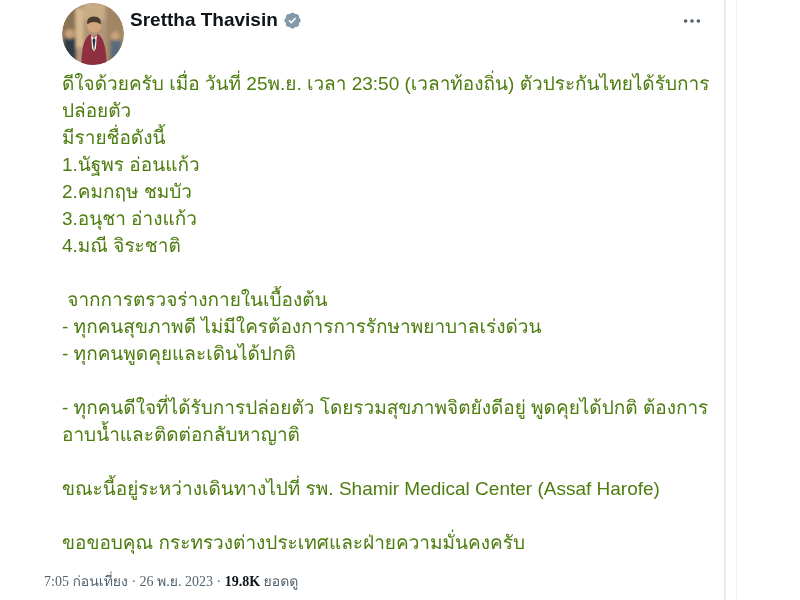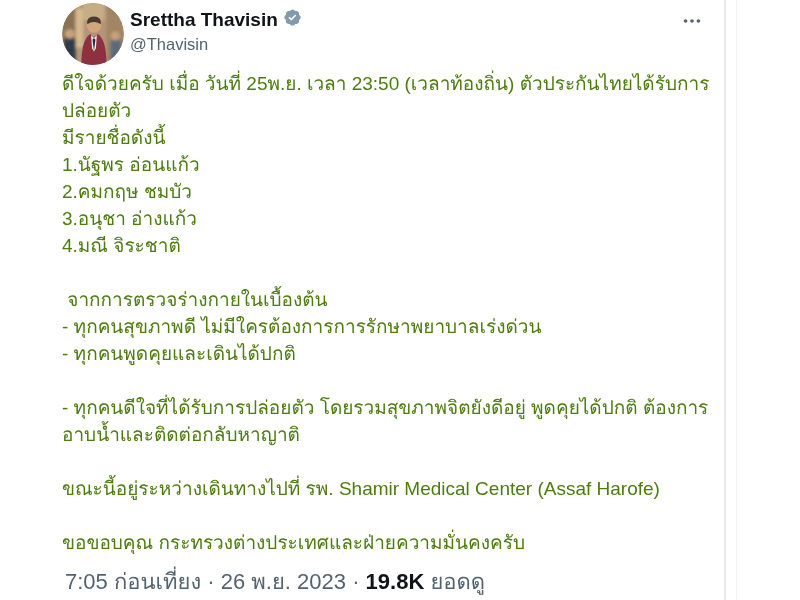--- a/index.html
+++ b/index.html
@@ -35,20 +35,21 @@
   .avatar svg { display: block; width: 100%; height: 100%; }
 
   .author-block {
     position: absolute;
     left: 130px;
     top: 8px;
     cursor: pointer;
   }
   .name-row {
     display: flex;
+    align-items: center;
     gap: 5px;
     font-size: 19px;
     line-height: 24px;
     font-weight: 700;
     color: #0f1419;
   }
   .badge { width: 19px; height: 19px; display: inline-block; }
   .badge svg { display: block; width: 100%; height: 100%; }
   .handle {
     margin-top: 2px;
@@ -77,26 +78,27 @@
     top: 70px;
     width: 655px;
     font-size: 19px;
     line-height: 27px;
     color: #4d7c0f;
     white-space: pre-wrap;
   }
 
   .tweet-footer {
     position: absolute;
-    left: 65px;
+    left: 44px;
     top: 570px;
     width: 655px;
-    font-size: 22px;
+    font-size: 14px;
     line-height: 23px;
     color: #536471;
+    font-family: Liberation Serif, serif;
   }
   .tweet-footer .views-count {
     color: #0f1419;
     font-weight: 700;
   }
 </style>
 </head>
 <body>
 
 <div class="stage">
@@ -138,21 +140,20 @@
 
   <a class="author-block">
     <div class="name-row">
       <span>Srettha Thavisin</span>
       <span class="badge">
         <svg viewBox="0 0 24 24">
           <path fill="#829aab" d="M22.25 12c0-1.43-.88-2.67-2.19-3.34.46-1.39.2-2.9-.81-3.91s-2.52-1.27-3.91-.81c-.66-1.31-1.91-2.19-3.34-2.19s-2.67.88-3.33 2.19c-1.4-.46-2.91-.2-3.92.81s-1.26 2.52-.8 3.91c-1.31.67-2.2 1.91-2.2 3.34s.89 2.67 2.2 3.34c-.46 1.39-.21 2.9.8 3.91s2.52 1.26 3.91.81c.67 1.31 1.91 2.19 3.34 2.19s2.68-.88 3.34-2.19c1.39.45 2.9.2 3.91-.81s1.27-2.52.81-3.91c1.31-.67 2.19-1.91 2.19-3.34zm-11.71 4.2L6.8 12.46l1.41-1.42 2.26 2.26 4.8-5.23 1.47 1.36-6.2 6.77z"></path>
         </svg>
       </span>
     </div>
-    <div class="handle">@Thavisin</div>
   </a>
 
   <button class="more-btn">
     <svg viewBox="0 0 24 24">
       <circle cx="5" cy="12" r="2" fill="#536471"></circle>
       <circle cx="12" cy="12" r="2" fill="#536471"></circle>
       <circle cx="19" cy="12" r="2" fill="#536471"></circle>
     </svg>
   </button>
 

